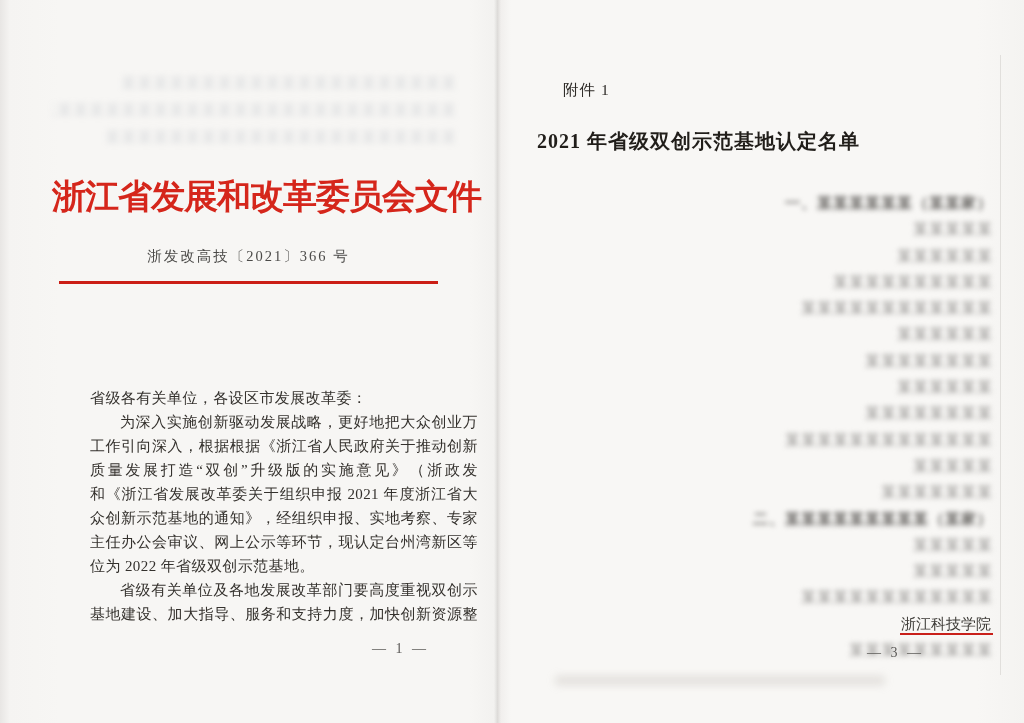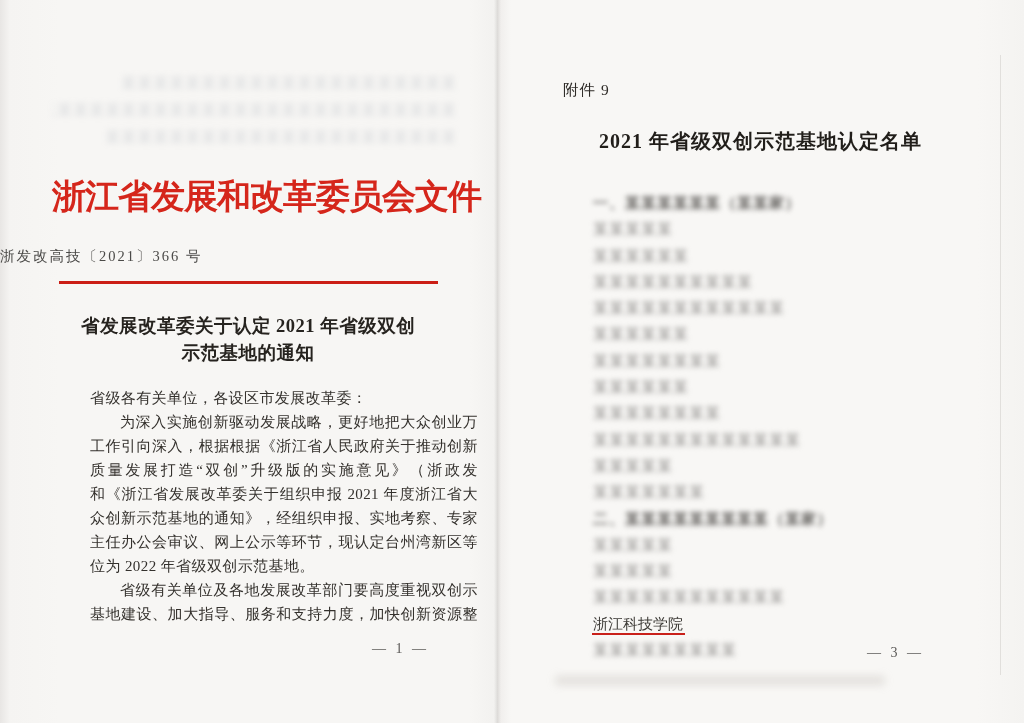--- a/index.html
+++ b/index.html
@@ -32,21 +32,21 @@
   }
   .bleed div{height:27px;overflow:hidden;}
   .masthead{
     position:absolute;left:52px;top:174px;width:396px;
     font-size:34px;font-weight:bold;color:#d5261b;
     letter-spacing:-1px;white-space:nowrap;
     text-align:justify;text-align-last:justify;
   }
   .docnum{
     position:absolute;left:0;top:247px;width:497px;
-    font-size:14.5px;color:#4b4a48;letter-spacing:2px;
+    text-align:center;font-size:14.5px;color:#4b4a48;letter-spacing:2px;
   }
   .redline{position:absolute;left:59px;top:281px;width:379px;height:3px;background:#cb1e15;}
   .doc-title{
     position:absolute;left:58px;top:313px;width:380px;
     text-align:center;font-size:18.5px;line-height:27px;
     font-weight:bold;color:#26231f;letter-spacing:.5px;
   }
   .body-lines{
     position:absolute;left:62px;top:386px;width:388px;
     font-size:15px;color:#34312d;letter-spacing:.4px;margin-left:28px;
@@ -54,24 +54,24 @@
   .bline{height:24px;line-height:24px;white-space:nowrap;overflow:visible;}
   .bline.jus{white-space:normal;text-align:justify;text-align-last:justify;height:24px;overflow:hidden;}
   .bline.ind{text-indent:2em;}
   .pagenum{position:absolute;font-size:14px;color:#5a5856;letter-spacing:3px;white-space:nowrap;}
   .pagenum-left{left:372px;top:641px;}
 
   
   .attach{position:absolute;left:66px;top:80px;font-size:15.5px;color:#2e2b27;letter-spacing:1px;}
   .rtitle{
     position:absolute;left:40px;top:128px;width:447px;
-    text-align:center;font-size:20px;font-weight:bold;color:#211e1a;letter-spacing:1px;
+    text-align:left;font-size:20px;font-weight:bold;color:#211e1a;letter-spacing:1px;
   }
   .rlist{position:absolute;left:96px;top:190px;width:400px;font-size:15px;color:#413e3a;}
-  .list-line{height:26.3px;line-height:26.3px;white-space:nowrap;}
+  .list-line{height:26.3px;line-height:26.3px;white-space:nowrap;text-align:right;}
   .list-line.redacted span{filter:blur(2.4px);color:#8a8886;letter-spacing:1px;}
   .list-line.sec span{font-weight:bold;}
   .list-line.sec.redacted span{color:#656360;}
   .list-line.highlight span{
     color:#3c3a36;
     border-bottom:2.5px solid #c9201a;padding:0 2px 1px 1px;margin-left:-1px;
   }
   .pagenum-right{left:370px;top:645px;}
   .streak{position:absolute;left:58px;top:676px;width:330px;height:9px;
     background:rgba(170,163,155,.28);filter:blur(4px);border-radius:4px;}
@@ -85,43 +85,39 @@
       <div class=""><span>某某某某某某某某某某某某某某某某某某某某某某某某某某</span></div>
       <div class=""><span>某某某某某某某某某某某某某某某某某某某某某某</span></div>
     </div>
 
   <div class="masthead">浙江省发展和改革委员会文件</div>
 
   <div class="docnum">浙发改高技〔2021〕366 号</div>
 
   <div class="redline"></div>
 
-  <div class="doc-title">
-    <div>省发展改革委关于认定 2021 年省级双创</div>
-    <div>示范基地的通知</div>
-  </div>
 
   <div class="body-lines">
       <div class="bline"><span>省级各有关单位，各设区市发展改革委：</span></div>
       <div class="bline ind jus"><span>为深入实施创新驱动发展战略，更好地把大众创业万众创新</span></div>
       <div class="bline jus"><span>工作引向深入，根据根据《浙江省人民政府关于推动创新创业高</span></div>
       <div class="bline jus"><span>质量发展打造“双创”升级版的实施意见》（浙政发〔2019〕9 号）</span></div>
       <div class="bline jus"><span>和《浙江省发展改革委关于组织申报 2021 年度浙江省大众创业万</span></div>
       <div class="bline jus"><span>众创新示范基地的通知》，经组织申报、实地考察、专家评审、</span></div>
       <div class="bline jus"><span>主任办公会审议、网上公示等环节，现认定台州湾新区等 25 家单</span></div>
       <div class="bline"><span>位为 2022 年省级双创示范基地。</span></div>
       <div class="bline ind jus"><span>省级有关单位及各地发展改革部门要高度重视双创示范</span></div>
       <div class="bline jus"><span>基地建设、加大指导、服务和支持力度，加快创新资源整合，</span></div>
     </div>
 
   <div class="pagenum pagenum-left">— 1 —</div>
 </div>
 
 <div class="page page-right">
-  <div class="attach">附件 9</div>
+  <div class="attach">附件 1</div>
 
   <div class="rtitle">2021 年省级双创示范基地认定名单</div>
 
   <div class="rlist">
       <div class="list-line sec redacted"><span>一、某某某某某某（某某家）</span></div>
       <div class="list-line redacted"><span>某某某某某</span></div>
       <div class="list-line redacted"><span>某某某某某某</span></div>
       <div class="list-line redacted"><span>某某某某某某某某某某</span></div>
       <div class="list-line redacted"><span>某某某某某某某某某某某某</span></div>
       <div class="list-line redacted"><span>某某某某某某</span></div>

